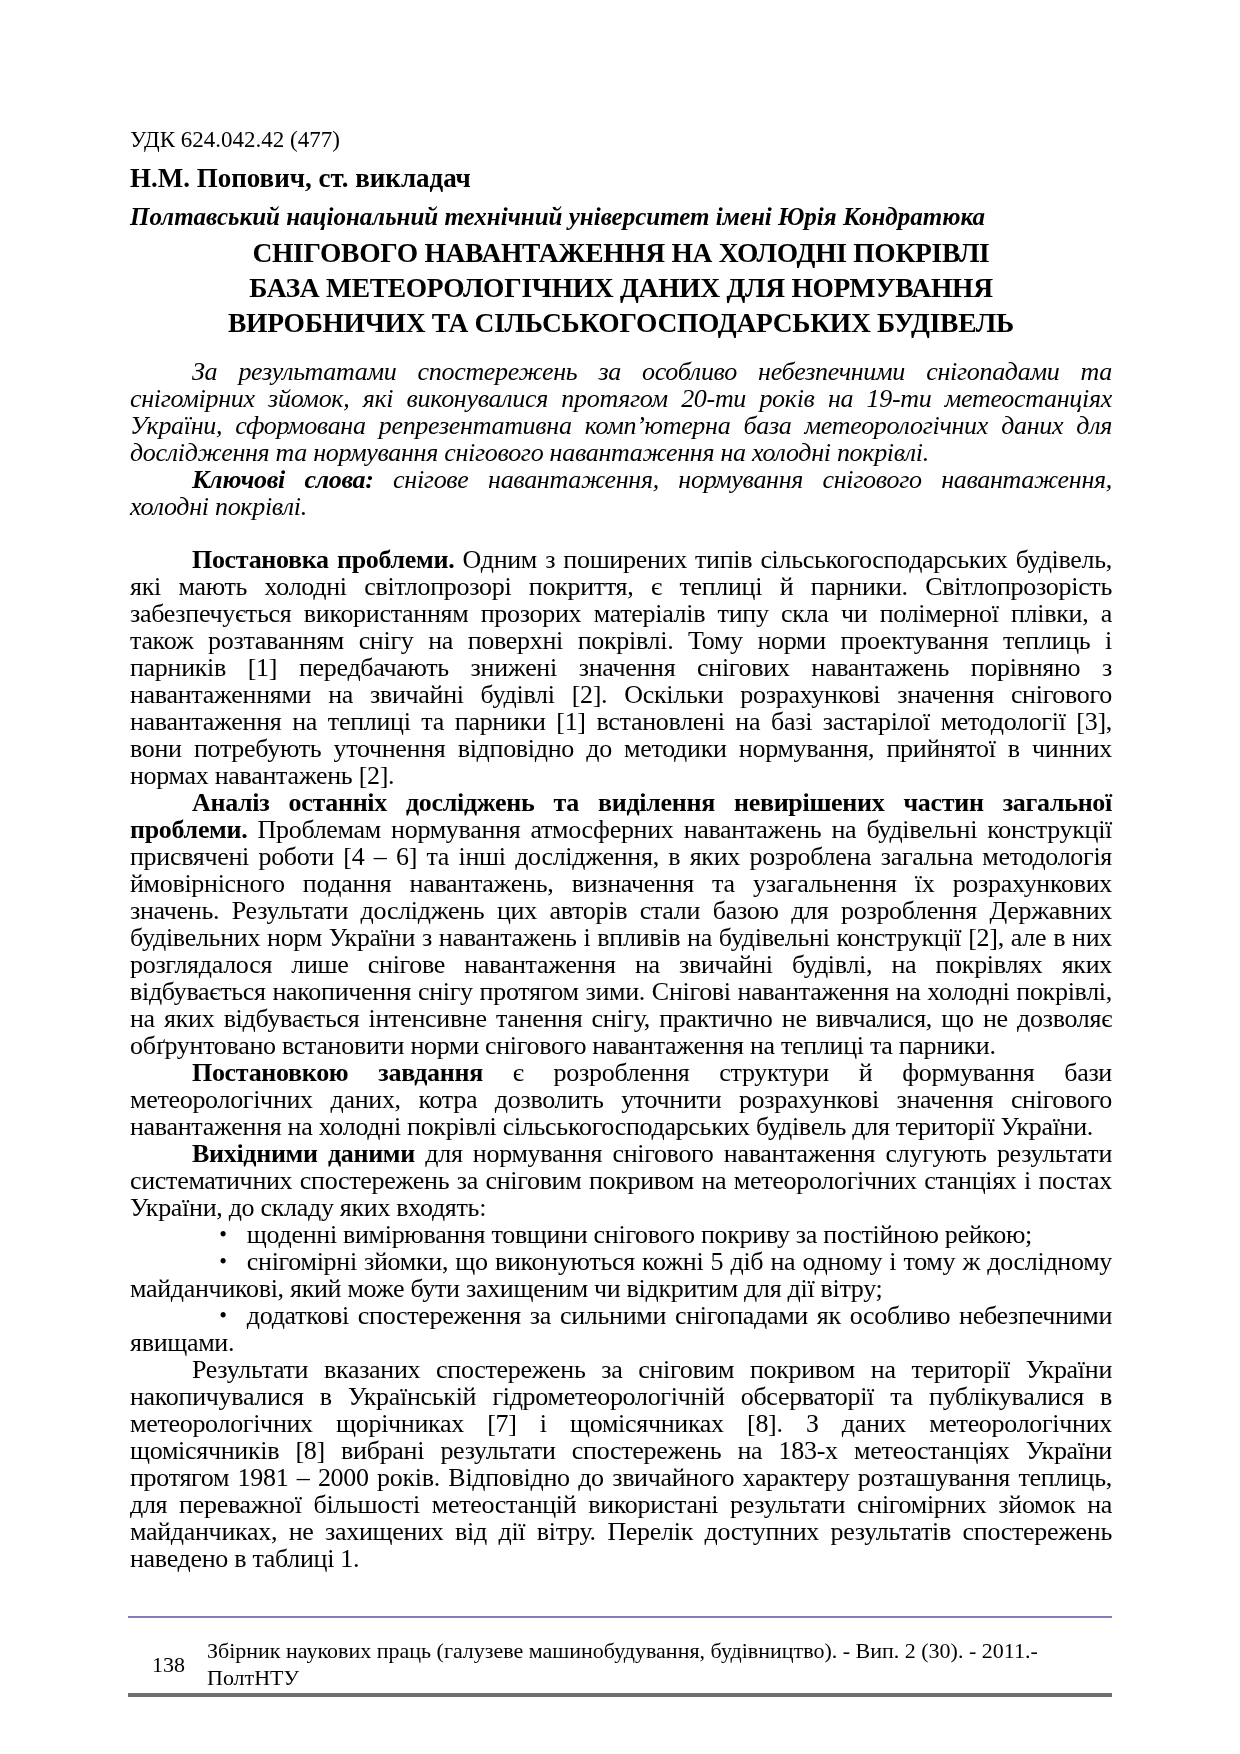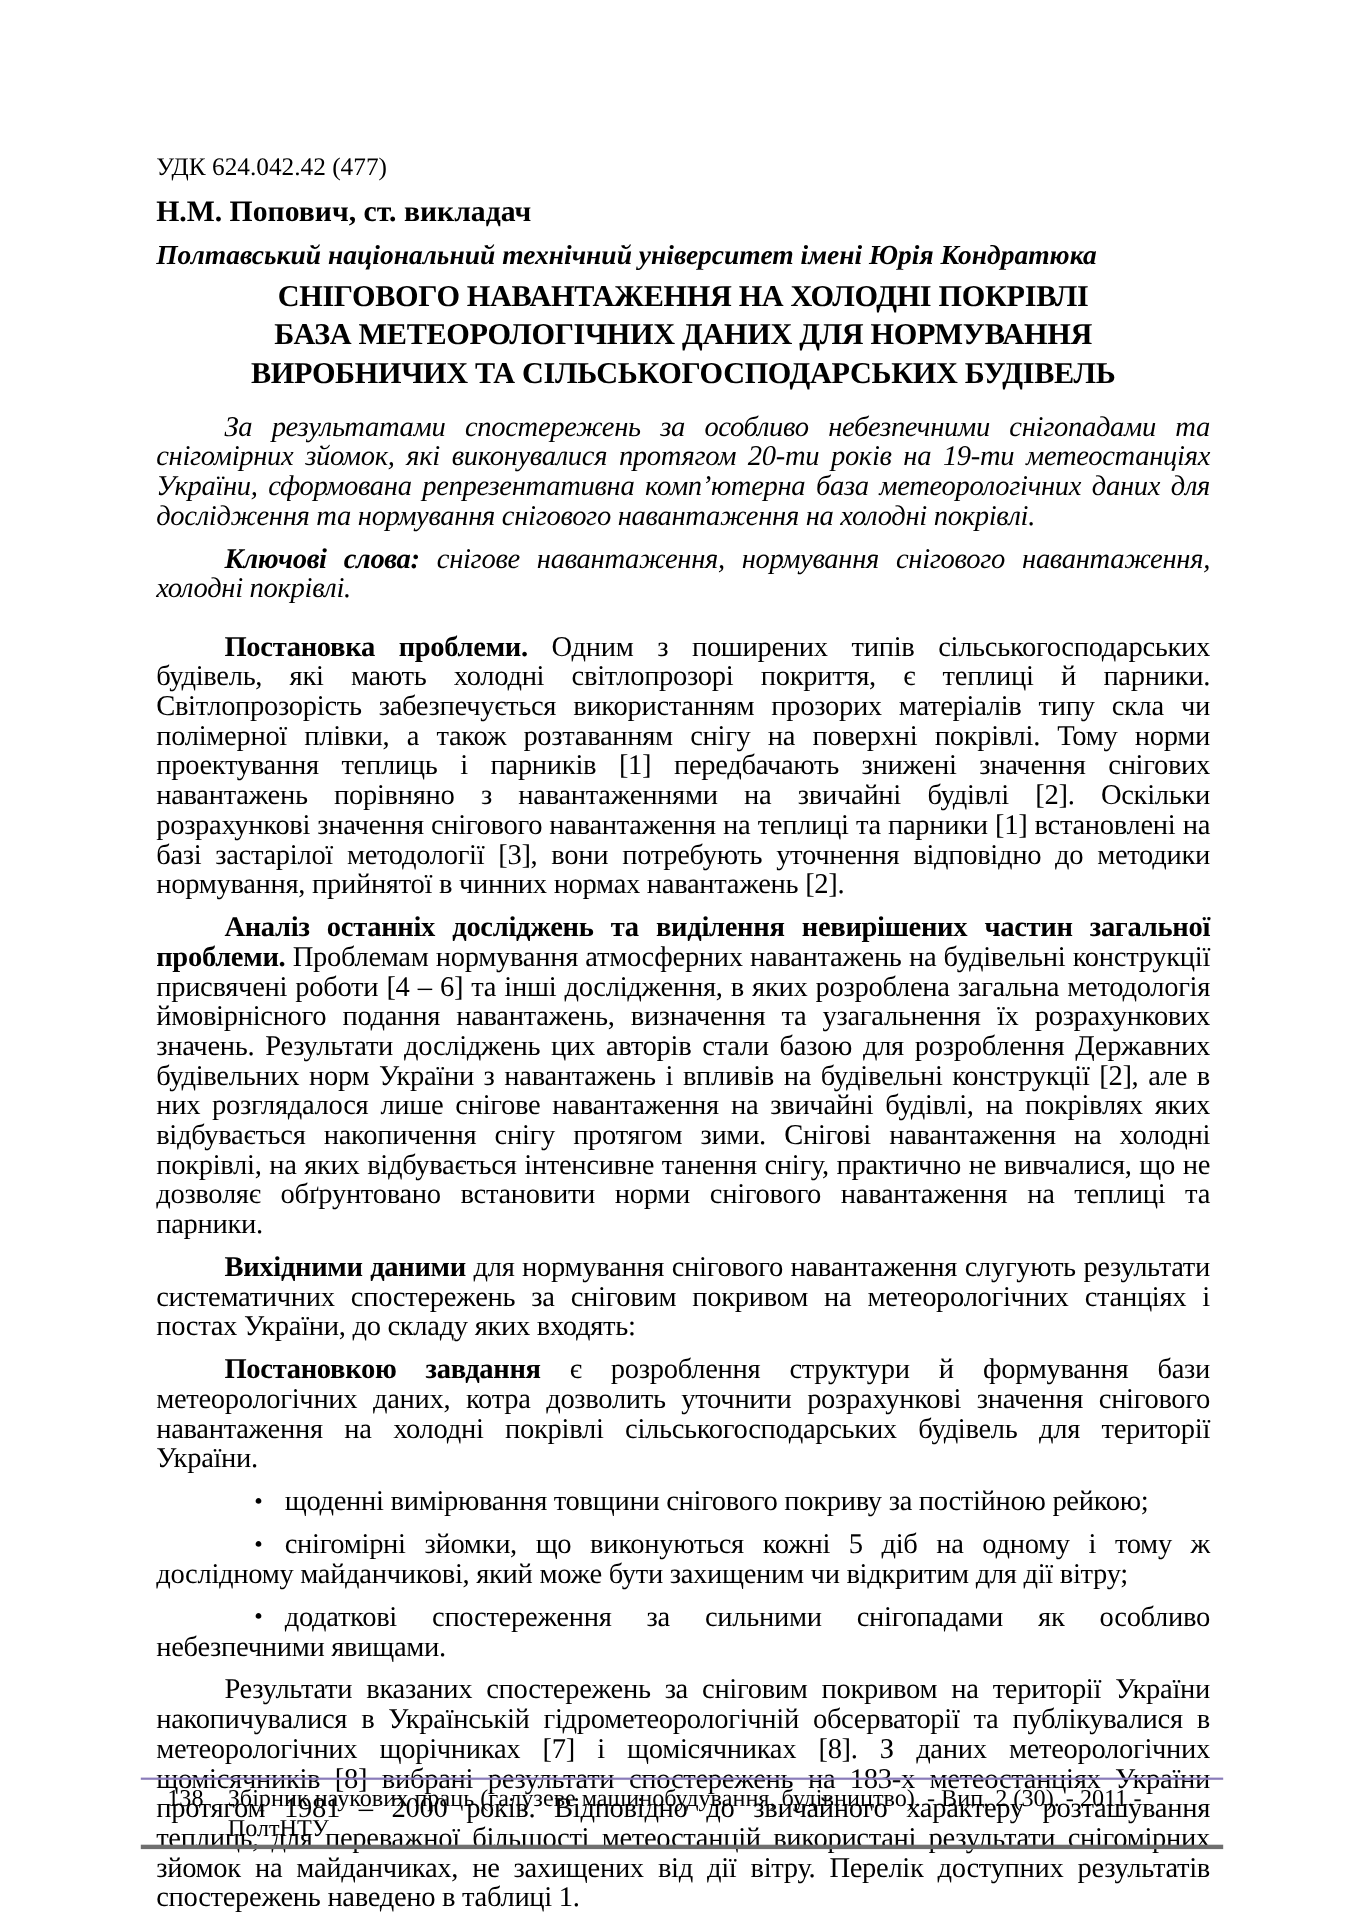--- a/index.html
+++ b/index.html
@@ -9,21 +9,21 @@
     font-family: "Liberation Serif", serif;
     color: #000000;
     position: relative;
     overflow: hidden;
   }
   .page {
     position: absolute;
     left: 130px; top: 126px;
     width: 982px;
   }
-  p { margin: 12px; }
+  p { margin: 0; }
   .udc {
     font-size: 23px; line-height: 28px;
     margin-bottom: 10px;
   }
   .author {
     font-size: 27px; line-height: 28px;
     font-weight: bold;
     margin-bottom: 10px;
   }
   .affiliation {
@@ -57,24 +57,24 @@
     display: inline-block;
     margin-right: 16px;
     transform: scale(0.85);
   }
   .footer {
     position: absolute;
     left: 128px; top: 1616px;
     width: 984px;
     border-top: 2px solid #8a7cba;
     border-bottom: 4px solid #6f6f6f;
-    padding: 3px 0 2px 0;
+    padding: 19px 0 2px 0;
     font-size: 22px; line-height: 27px;
     display: flex;
-    align-items: flex-start;
+    align-items: center;
   }
   .footer .page-num { margin-left: 24px; margin-right: 22px; }
 </style>
 </head>
 <body>
 
 <div class="page">
 
   <p class="udc">УДК 624.042.42 (477)</p>
 
@@ -92,23 +92,23 @@
     <p class="just indent">За результатами спостережень за особливо небезпечними снігопадами та снігомірних зйомок, які виконувалися протягом 20-ти років на 19-ти метеостанціях України, сформована репрезентативна комп’ютерна база метеорологічних даних для дослідження та нормування снігового навантаження на холодні покрівлі.</p>
     <p class="just indent"><b class="kw-label">Ключові слова:</b> <span>снігове навантаження, нормування снігового навантаження, холодні покрівлі.</span></p>
   </div>
 
   <div class="body-block">
 
     <p class="just indent"><b class="lead">Постановка проблеми.</b> <span>Одним з поширених типів сільськогосподарських будівель, які мають холодні світлопрозорі покриття, є теплиці й парники. Світлопрозорість забезпечується використанням прозорих матеріалів типу скла чи полімерної плівки, а також розтаванням снігу на поверхні покрівлі. Тому норми проектування теплиць і парників [1] передбачають знижені значення снігових навантажень порівняно з навантаженнями на звичайні будівлі [2]. Оскільки розрахункові значення снігового навантаження на теплиці та парники [1] встановлені на базі застарілої методології [3], вони потребують уточнення відповідно до методики нормування, прийнятої в чинних нормах навантажень [2].</span></p>
 
     <p class="just indent"><b class="lead">Аналіз останніх досліджень та виділення невирішених частин загальної проблеми.</b> <span>Проблемам нормування атмосферних навантажень на будівельні конструкції присвячені роботи [4 – 6] та інші дослідження, в яких розроблена загальна методологія ймовірнісного подання навантажень, визначення та узагальнення їх розрахункових значень. Результати досліджень цих авторів стали базою для розроблення Державних будівельних норм України з навантажень і впливів на будівельні конструкції [2], але в них розглядалося лише снігове навантаження на звичайні будівлі, на покрівлях яких відбувається накопичення снігу протягом зими. Снігові навантаження на холодні покрівлі, на яких відбувається інтенсивне танення снігу, практично не вивчалися, що не дозволяє обґрунтовано встановити норми снігового навантаження на теплиці та парники.</span></p>
 
+    <p class="just indent"><b class="lead">Постановкою завдання</b> <span>є розроблення структури й формування бази метеорологічних даних, котра дозволить уточнити розрахункові значення снігового навантаження на холодні покрівлі сільськогосподарських будівель для території України.</span></p>
+
     <p class="just indent"><b class="lead">Вихідними даними</b> <span>для нормування снігового навантаження слугують результати систематичних спостережень за сніговим покривом на метеорологічних станціях і постах України, до складу яких входять:</span></p>
-
-    <p class="just indent"><b class="lead">Постановкою завдання</b> <span>є розроблення структури й формування бази метеорологічних даних, котра дозволить уточнити розрахункові значення снігового навантаження на холодні покрівлі сільськогосподарських будівель для території України.</span></p>
 
     <p class="just bullet"><span class="marker">•</span><span>щоденні вимірювання товщини снігового покриву за постійною рейкою;</span></p>
 
     <p class="just bullet"><span class="marker">•</span><span>снігомірні зйомки, що виконуються кожні 5 діб на одному і тому ж дослідному майданчикові, який може бути захищеним чи відкритим для дії вітру;</span></p>
 
     <p class="just bullet"><span class="marker">•</span><span>додаткові спостереження за сильними снігопадами як особливо небезпечними явищами.</span></p>
 
     <p class="just indent">Результати вказаних спостережень за сніговим покривом на території України накопичувалися в Українській гідрометеорологічній обсерваторії та публікувалися в метеорологічних щорічниках [7] і щомісячниках [8]. З даних метеорологічних щомісячників [8] вибрані результати спостережень на 183-х метеостанціях України протягом 1981 – 2000 років. Відповідно до звичайного характеру розташування теплиць, для переважної більшості метеостанцій використані результати снігомірних зйомок на майданчиках, не захищених від дії вітру. Перелік доступних результатів спостережень наведено в таблиці 1.</p>
 
   </div>

